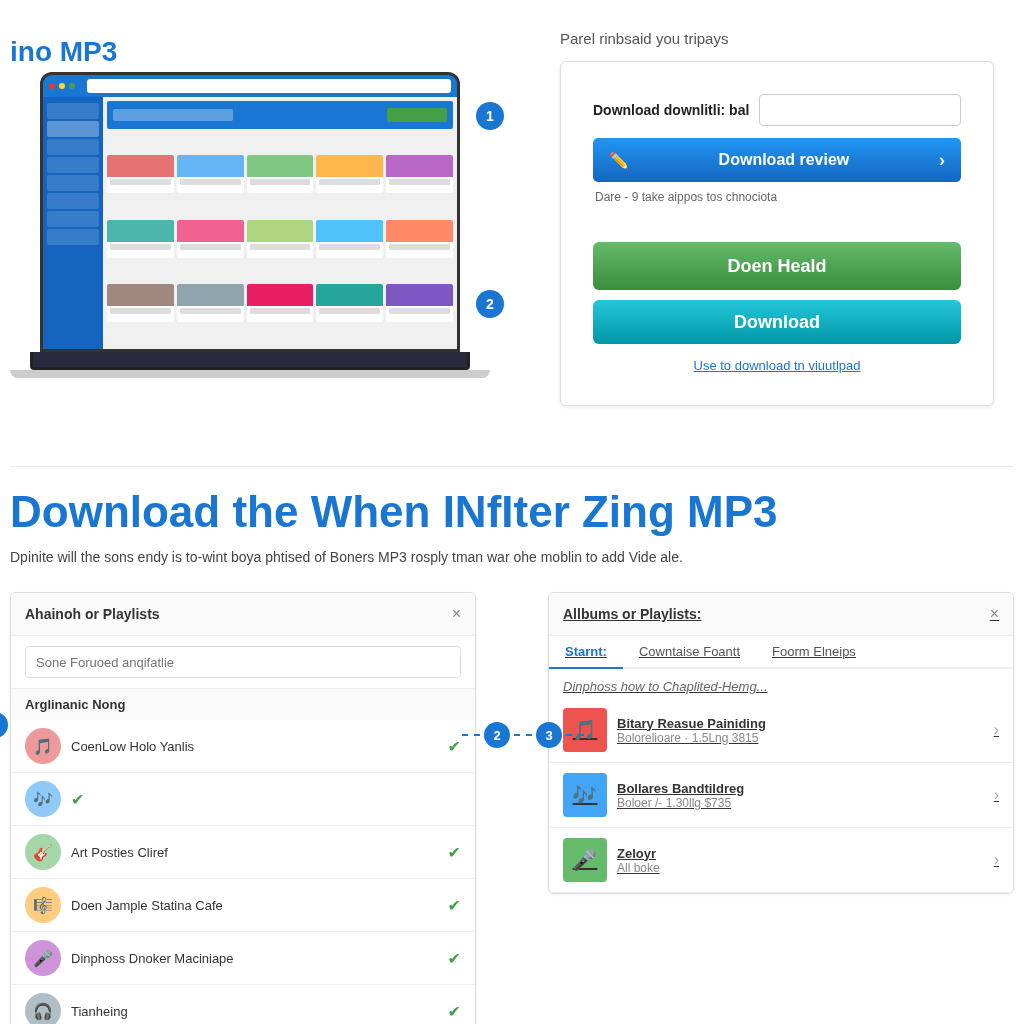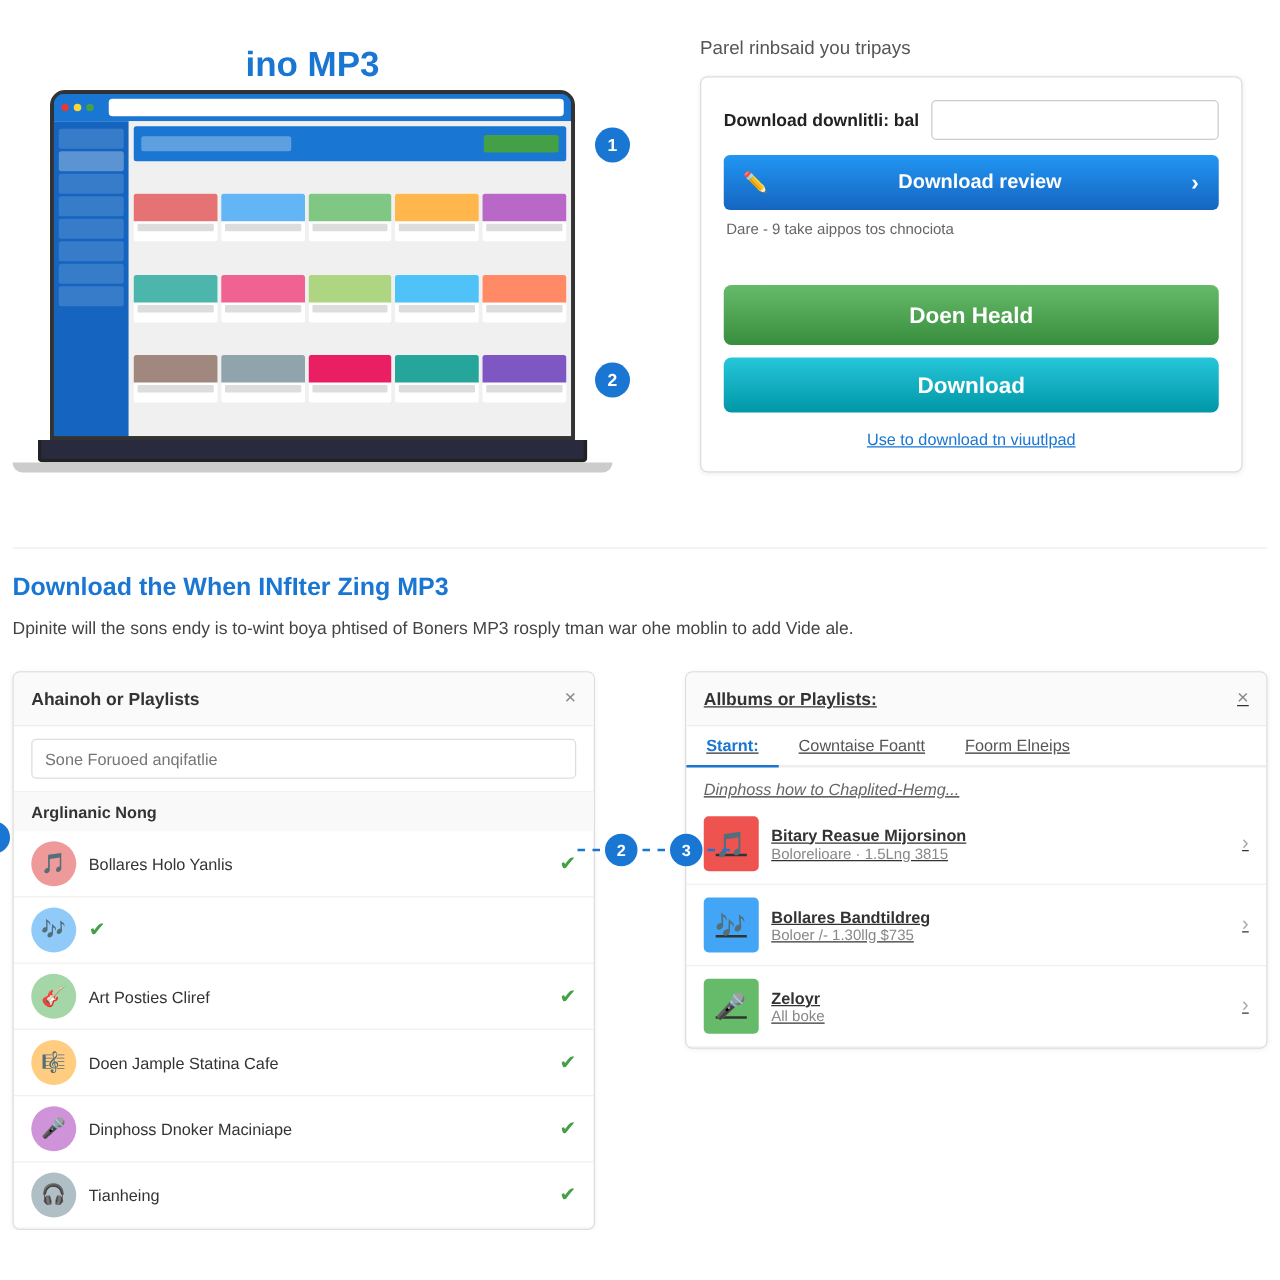--- a/index.html
+++ b/index.html
@@ -132,21 +132,21 @@
       padding: 10px 20px 10px 40px;
     }
     .panel-subtitle {
       font-size: 15px;
       color: #555;
       margin-bottom: 14px;
     }
     .download-box {
       border: 1px solid #ddd;
       border-radius: 6px;
-      padding: 18px;
+      padding: 32px;
       background: #fff;
       box-shadow: 0 1px 4px rgba(0,0,0,0.08);
     }
     .download-row {
       display: flex;
       align-items: center;
       gap: 10px;
       margin-bottom: 12px;
     }
     .download-label {
@@ -214,21 +214,21 @@
       text-align: center;
       color: #1976d2;
       font-size: 13px;
       text-decoration: underline;
       cursor: pointer;
       margin-top: 4px;
     }
 
     
     .page-title {
-      font-size: 20px;
+      font-size: 44px;
       font-weight: bold;
       color: #1976d2;
       margin: 20px 0 10px 0;
     }
     .page-desc {
       font-size: 14px;
       color: #444;
       margin-bottom: 24px;
       line-height: 1.5;
     }
@@ -412,21 +412,21 @@
     .alb1 { background: #ef5350; }
     .alb2 { background: #42a5f5; }
     .alb3 { background: #66bb6a; }
   </style>
 </head>
 <body>
 
 <div style="padding: 0 10px;">
   <div class="top-section">
 
-    <div style="position: relative; flex: 1.1; text-align: center;">
+    <div style="position: relative; flex: 1.1;">
       
       <div class="header-title">
         <span>ino MP3</span>
       </div>
 
       <div style="position: relative; display: inline-block;">
         <div class="laptop-frame">
           <div class="laptop-screen-inner">
             <div class="screen-topbar">
               <div class="screen-dot red"></div>
@@ -567,21 +567,21 @@
           <span class="panel-card-title">Ahainoh or Playlists</span>
           <button class="close-btn">×</button>
         </div>
         <div class="search-box-inner">
           <input class="search-input-inner" type="text" placeholder="Sone Foruoed anqifatlie" style="">
         </div>
         <div class="list-section-title">Arglinanic Nong</div>
 
         <div class="song-list-item">
           <div class="song-avatar av1">🎵</div>
-          <span class="song-name">Bollares Holo Yanlis</span>
+          <span class="song-name">CoenLow Holo Yanlis</span>
           <span class="check-icon">✔</span>
         </div>
         <div class="song-list-item">
           <div class="song-avatar av2">🎶</div>
           <span class="check-icon">✔</span>
         </div>
         <div class="song-list-item">
           <div class="song-avatar av3">🎸</div>
           <span class="song-name">Art Posties Cliref</span>
           <span class="check-icon">✔</span>
@@ -628,21 +628,21 @@
         <div class="tab-bar">
           <div class="tab-item active">Starnt:</div>
           <div class="tab-item">Cowntaise Foantt</div>
           <div class="tab-item">Foorm Elneips</div>
         </div>
         <div class="album-section-title">Dinphoss how to Chaplited-Hemg...</div>
 
         <div class="album-item">
           <div class="album-thumb alb1">🎵</div>
           <div class="album-info">
-            <div class="album-name">Bitary Reasue Mijorsinon</div>
+            <div class="album-name">Bitary Reasue Painiding</div>
             <div class="album-artist">Bolorelioare · 1.5Lng 3815</div>
           </div>
           <span class="album-chevron">›</span>
         </div>
         <div class="album-item">
           <div class="album-thumb alb2">🎶</div>
           <div class="album-info">
             <div class="album-name">Bollares Bandtildreg</div>
             <div class="album-artist">Boloer /- 1.30llg $735</div>
           </div>

